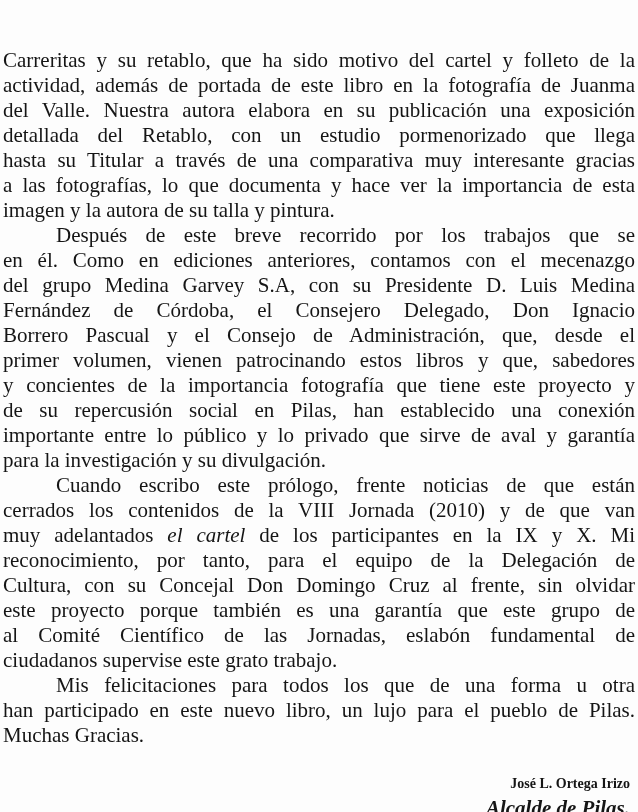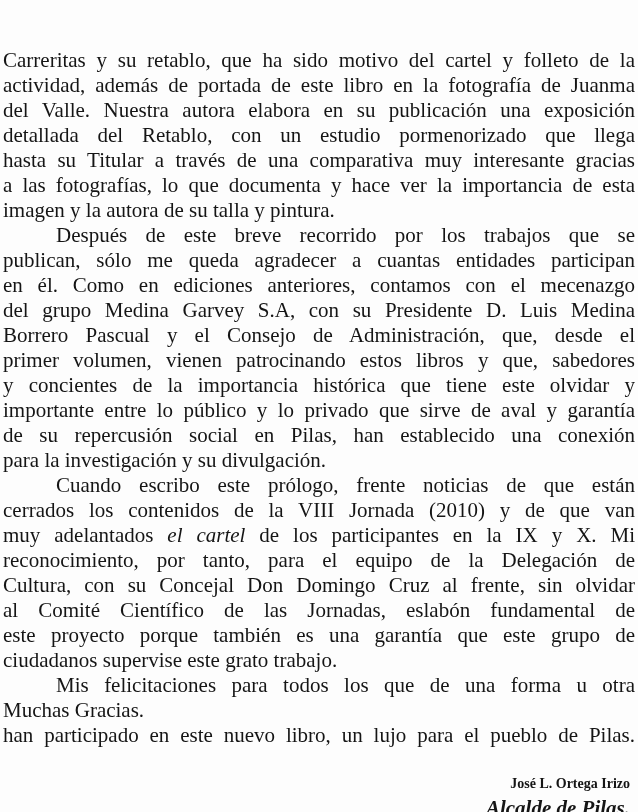--- a/index.html
+++ b/index.html
@@ -60,38 +60,38 @@
 <div class="page">
   <div class="doc-body">
       <div class="line"><span>Carreritas y su retablo, que ha sido motivo del cartel y folleto de la</span></div>
       <div class="line"><span>actividad, además de portada de este libro en la fotografía de Juanma</span></div>
       <div class="line"><span>del Valle. Nuestra autora elabora en su publicación una exposición</span></div>
       <div class="line"><span>detallada del Retablo, con un estudio pormenorizado que llega</span></div>
       <div class="line"><span>hasta su Titular a través de una comparativa muy interesante gracias</span></div>
       <div class="line"><span>a las fotografías, lo que documenta y hace ver la importancia de esta</span></div>
       <div class="line last"><span>imagen y la autora de su talla y pintura.</span></div>
       <div class="line indent"><span>Después de este breve recorrido por los trabajos que se</span></div>
-      <div class="line"><span>publican, sólo me queda agradecer a cuantas entidades participan</span></div>
       <div class="line"><span>en él. Como en ediciones anteriores, contamos con el mecenazgo</span></div>
       <div class="line"><span>del grupo Medina Garvey S.A, con su Presidente D. Luis Medina</span></div>
+      <div class="line"><span>Fernández de Córdoba, el Consejero Delegado, Don Ignacio</span></div>
       <div class="line"><span>Borrero Pascual y el Consejo de Administración, que, desde el</span></div>
       <div class="line"><span>primer volumen, vienen patrocinando estos libros y que, sabedores</span></div>
-      <div class="line"><span>y concientes de la importancia histórica que tiene este olvidar y</span></div>
+      <div class="line"><span>y concientes de la importancia fotografía que tiene este proyecto y</span></div>
+      <div class="line"><span>de su repercusión social en Pilas, han establecido una conexión</span></div>
       <div class="line"><span>importante entre lo público y lo privado que sirve de aval y garantía</span></div>
-      <div class="line"><span>de su repercusión social en Pilas, han establecido una conexión</span></div>
       <div class="line last"><span>para la investigación y su divulgación.</span></div>
       <div class="line indent"><span>Cuando escribo este prólogo, frente noticias de que están</span></div>
       <div class="line"><span>cerrados los contenidos de la VIII Jornada (2010) y de que van</span></div>
       <div class="line"><span>muy adelantados </span><span class="em">el cartel</span><span> de los participantes en la IX y X. Mi</span></div>
       <div class="line"><span>reconocimiento, por tanto, para el equipo de la Delegación de</span></div>
       <div class="line"><span>Cultura, con su Concejal Don Domingo Cruz al frente, sin olvidar</span></div>
+      <div class="line"><span>este proyecto porque también es una garantía que este grupo de</span></div>
       <div class="line"><span>al Comité Científico de las Jornadas, eslabón fundamental de</span></div>
-      <div class="line"><span>este proyecto porque también es una garantía que este grupo de</span></div>
       <div class="line last"><span>ciudadanos supervise este grato trabajo.</span></div>
       <div class="line indent"><span>Mis felicitaciones para todos los que de una forma u otra</span></div>
+      <div class="line"><span>han participado en este nuevo libro, un lujo para el pueblo de Pilas.</span></div>
       <div class="line last"><span>Muchas Gracias.</span></div>
-      <div class="line"><span>han participado en este nuevo libro, un lujo para el pueblo de Pilas.</span></div>
     </div>
   <div class="signature">
     <div class="sig-name">José L. Ortega Irizo</div>
     <div class="sig-title">Alcalde de Pilas.</div>
   </div>
 </div>
 
 </body></html>

